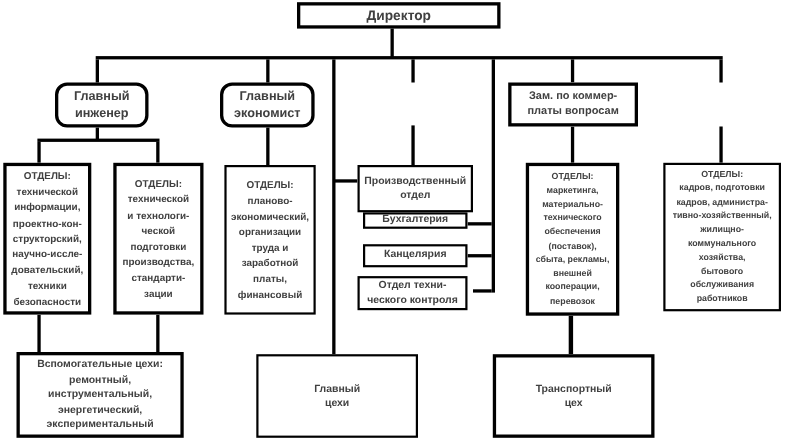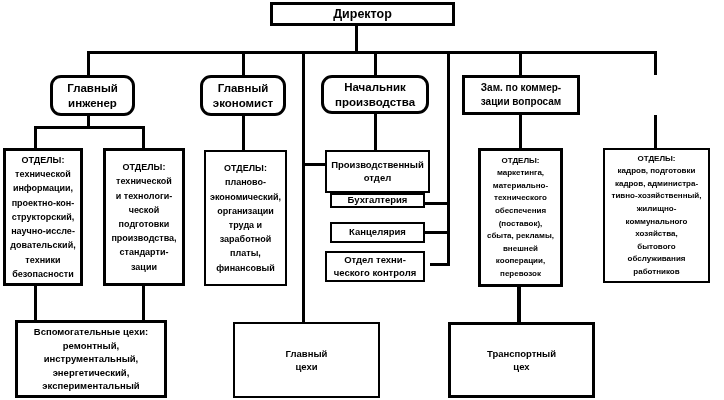--- a/index.html
+++ b/index.html
@@ -1,18 +1,18 @@
 <!DOCTYPE html>
 <html><head>
 <meta charset="utf-8">
 <style>
   html,body{margin:0;padding:0;background:#fff;}
   #canvas{
     position:relative;width:724px;height:400px;background:#fff;overflow:hidden;
-    font-family:"Liberation Sans",sans-serif;color:#000000;
+    font-family:"Liberation Sans",sans-serif;color:#404040;
   }
   .box{
     position:absolute;box-sizing:border-box;border:2px solid #000;background:#fff;
     display:flex;align-items:center;justify-content:center;text-align:center;
     font-weight:bold;white-space:pre-line;z-index:2;
   }
   .b3{border-width:3px;}
   .ln{position:absolute;background:#000;z-index:1;}
   
   .fz-head{font-size:12.5px;line-height:14px;}
@@ -71,24 +71,22 @@
 <body>
 
 <div id="canvas">
 
   <div class="box b3 fz-head" id="n-director">Директор</div>
 
   <div class="box b3 fz-l2" id="n-chief-engineer">Главный
 инженер</div>
   <div class="box b3 fz-l2" id="n-chief-economist">Главный
 экономист</div>
-  <div class="box b3 fz-l2" id="n-production-head">Начальник
-производства</div>
   <div class="box b3 fz-l2s" id="n-deputy-commercial">Зам. по коммер-
-зации вопросам</div>
+платы вопросам</div>
 
   <div class="box b3 fz-dept" id="n-depts-eng1">ОТДЕЛЫ:
 технической
 информации,
 проектно-кон-
 структорский,
 научно-иссле-
 довательский,
 техники
 безопасности</div>

